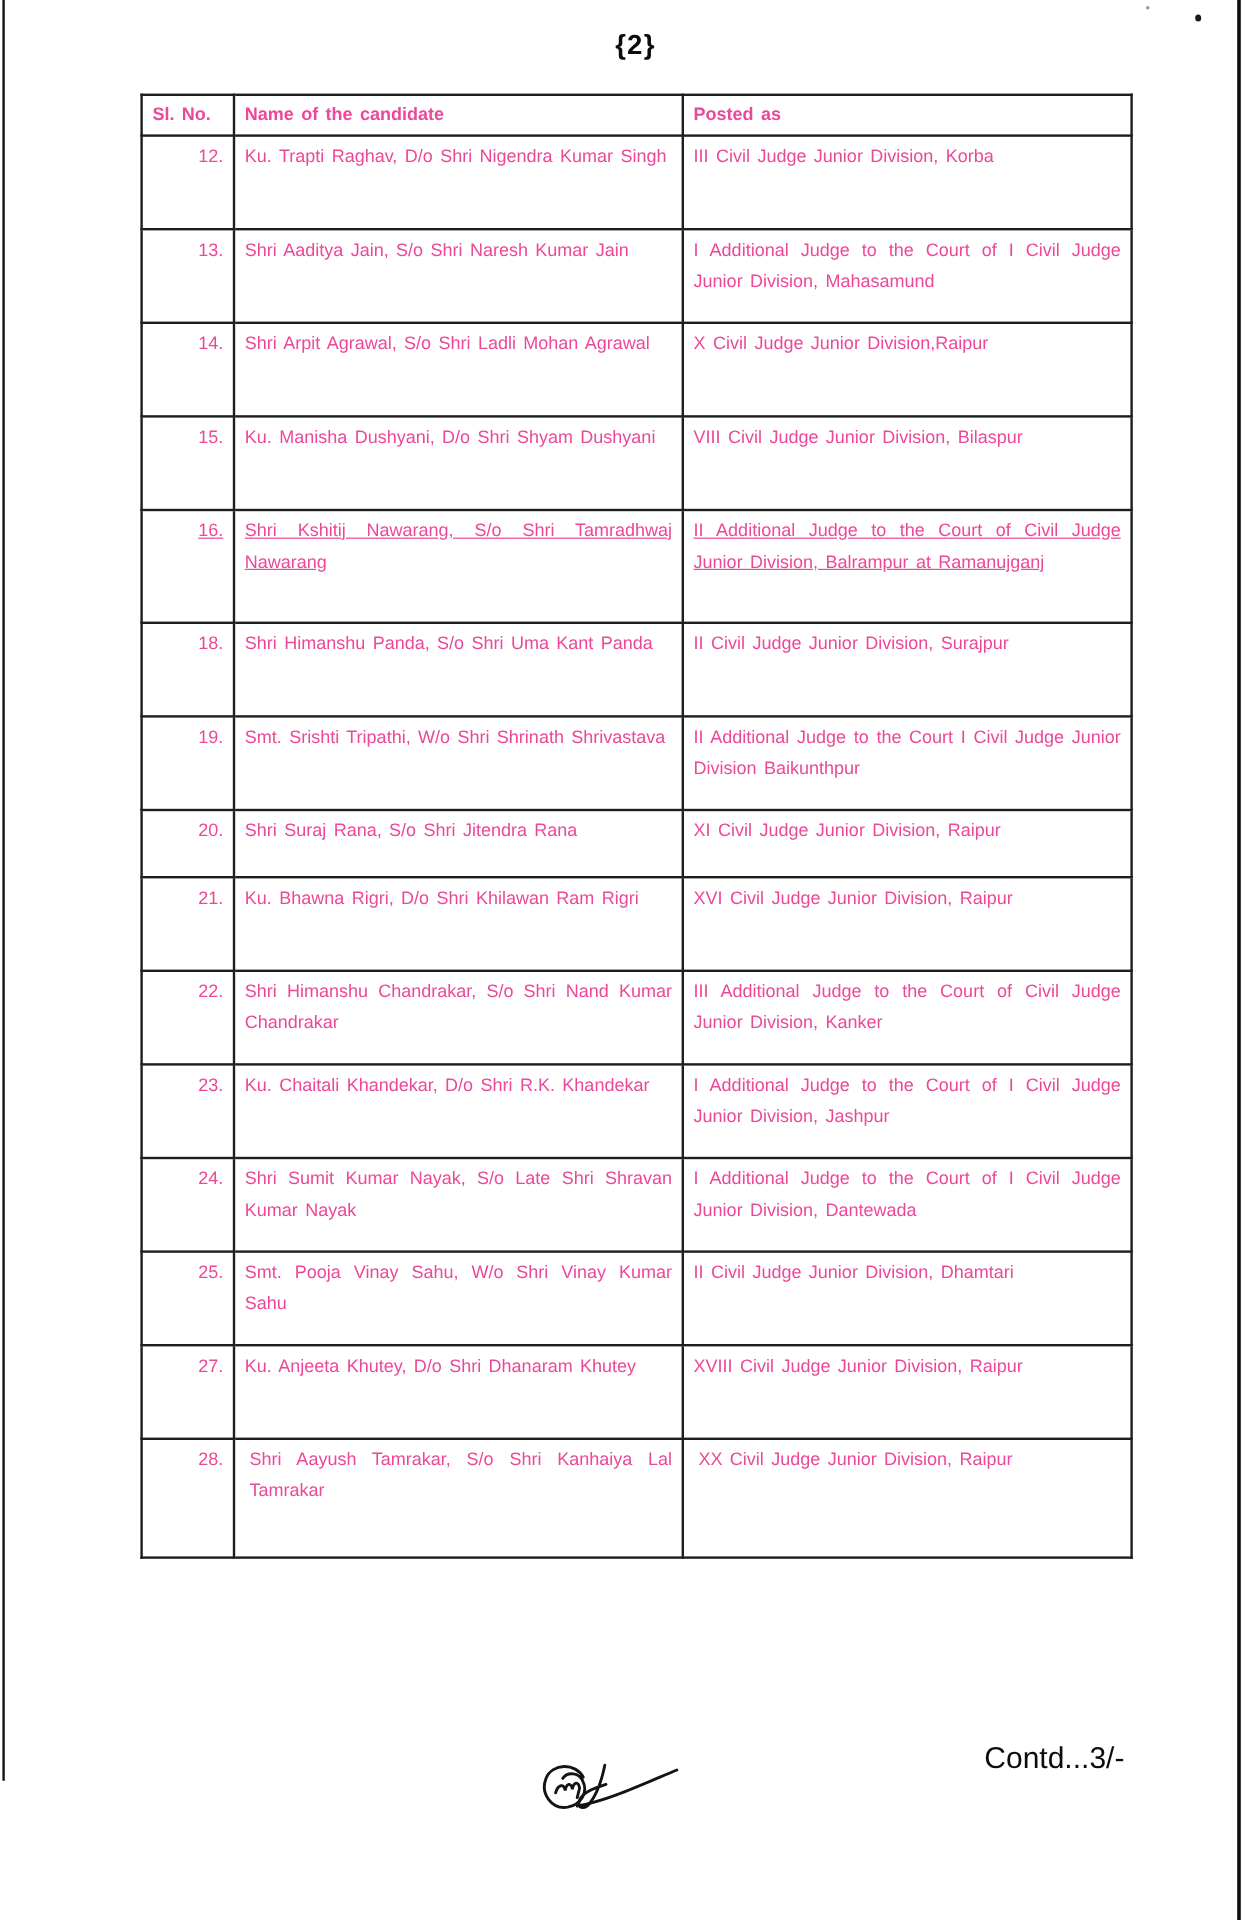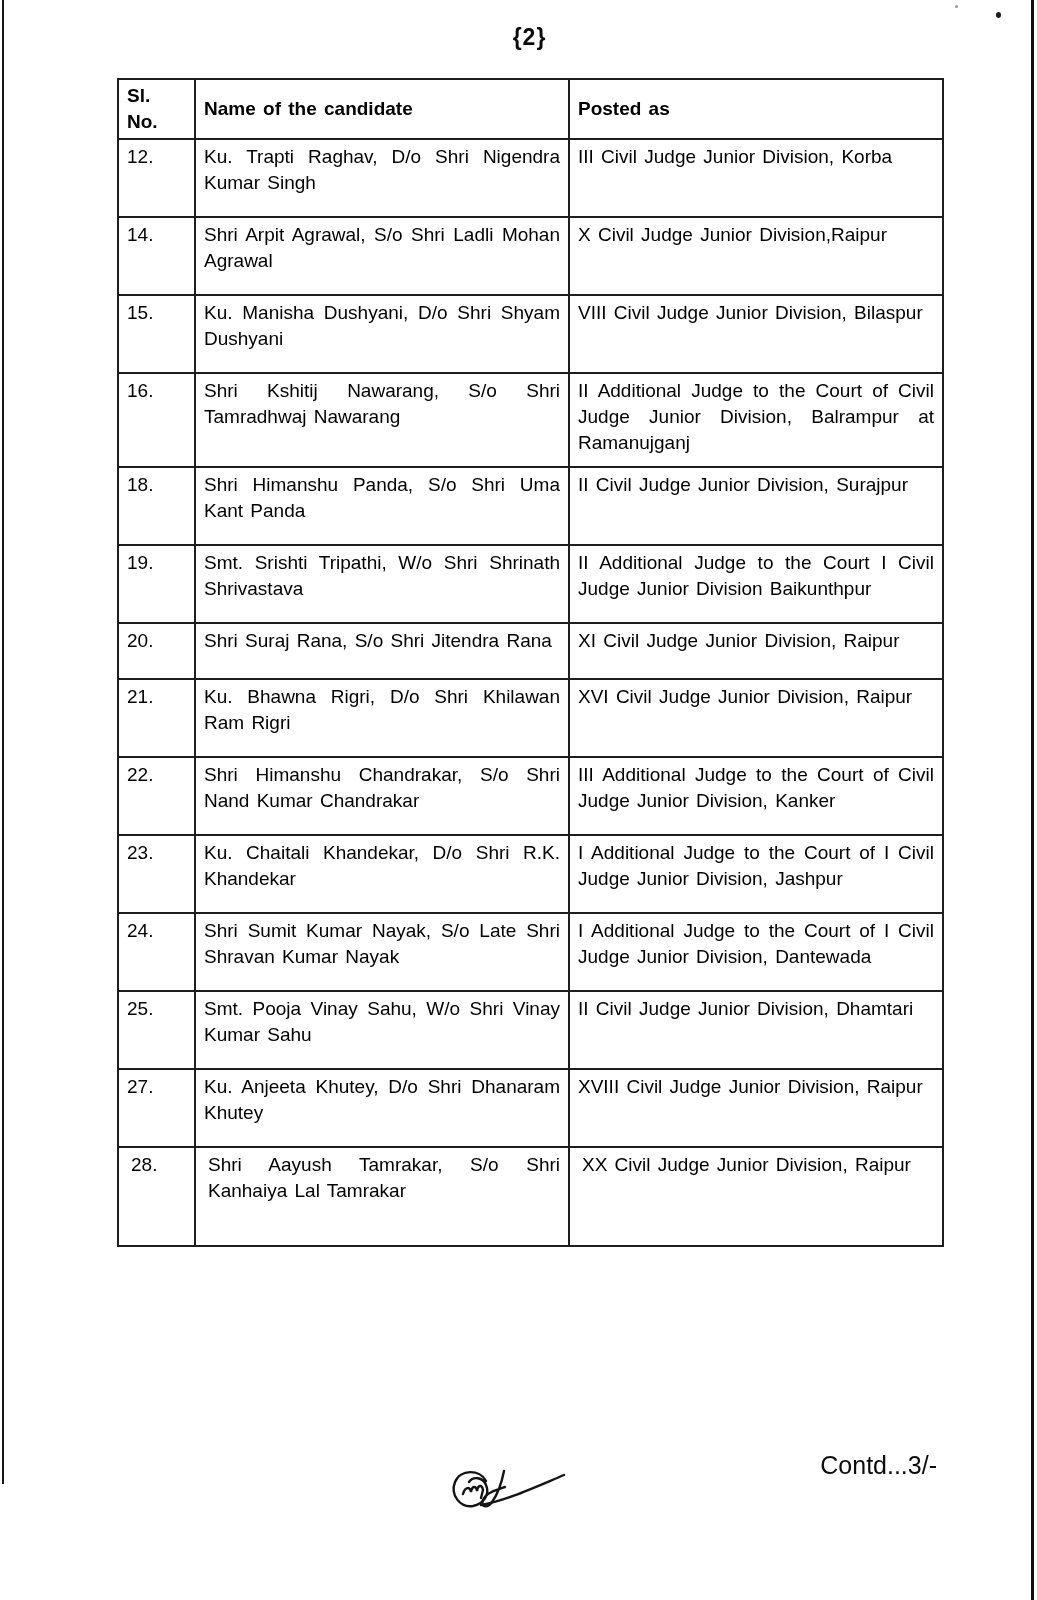--- a/index.html
+++ b/index.html
@@ -51,50 +51,51 @@
     font-weight: 700;
     letter-spacing: 1px;
     color: #0c0c0c;
   }
   table.candidates {
     position: absolute;
     left: 117px; top: 78px;
     width: 825px;
     border-collapse: collapse;
     table-layout: fixed;
-    font-size: 19px;
+    font-size: 15px;
     line-height: 26px;
-    color: #000000;
+    color: #ec4899;
   }
   table.candidates col.c-sl   { width: 77px; }
   table.candidates col.c-name { width: 374px; }
   table.candidates col.c-post { width: 374px; }
   table.candidates th, table.candidates td {
     border: 2px solid #1e1e1e;
     vertical-align: top;
     padding: 4px 8px 0 8px;
     word-spacing: 2px;
     overflow: hidden;
   }
   table.candidates th {
     font-weight: 700;
     text-align: left;
     height: 26px;
     padding-top: 3px;
     padding-bottom: 3px;
     vertical-align: middle;
   }
   td.sl {
+    text-align: right;
     padding-right: 6px;
   }
   td.name, td.post {
     text-align: justify;
   }
   tr.row       td { height: 72px; }
-  tr.row-tall  td { height: 88px; }
+  tr.row-tall  td { height: 88px; text-decoration: underline; }
   tr.row-short td { height: 50px; margin-top: 20px; }
   tr.row-last  td { height: 93px; padding-left: 12px; }
   .contd {
     position: absolute;
     right: 100px; top: 1451px;
     font-size: 25px;
     color: #0c0c0c;
   }
   .signature {
     position: absolute;
@@ -126,20 +127,25 @@
       <th>Posted as</th>
     </tr>
   </thead>
   <tbody>
     <tr class="row">
       <td class="sl">12.</td>
       <td class="name">Ku. Trapti Raghav, D/o Shri Nigendra Kumar Singh</td>
       <td class="post">III Civil Judge Junior Division, Korba</td>
     </tr>
     <tr class="row">
+      <td class="sl">13.</td>
+      <td class="name">Shri Aaditya Jain, S/o Shri Naresh Kumar Jain</td>
+      <td class="post">I Additional Judge to the Court of I Civil Judge Junior Division, Mahasamund</td>
+    </tr>
+    <tr class="row">
       <td class="sl">14.</td>
       <td class="name">Shri Arpit Agrawal, S/o Shri Ladli Mohan Agrawal</td>
       <td class="post">X Civil Judge Junior Division,Raipur</td>
     </tr>
     <tr class="row">
       <td class="sl">15.</td>
       <td class="name">Ku. Manisha Dushyani, D/o Shri Shyam Dushyani</td>
       <td class="post">VIII Civil Judge Junior Division, Bilaspur</td>
     </tr>
     <tr class="row-tall">

